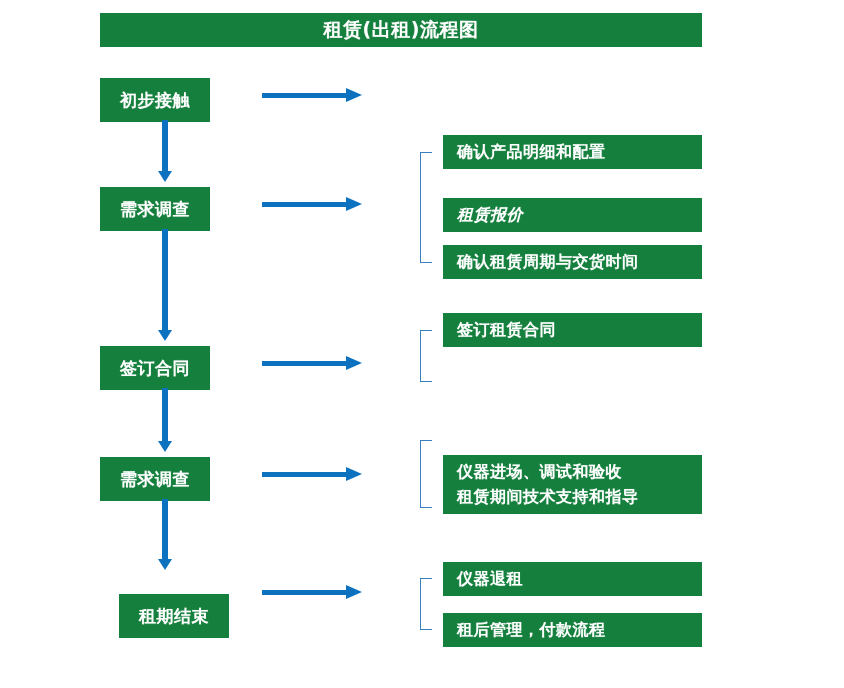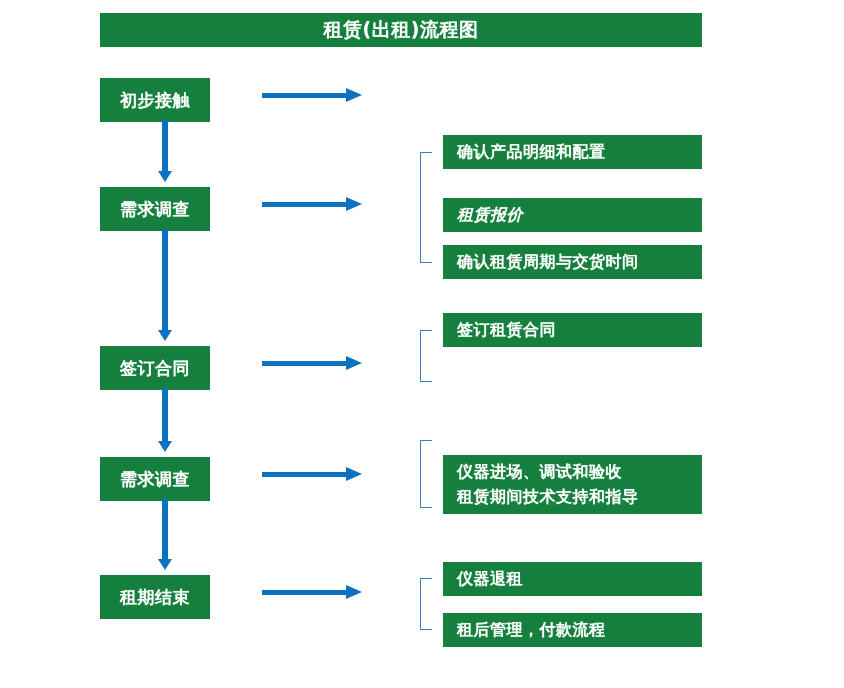--- a/index.html
+++ b/index.html
@@ -129,21 +129,21 @@
 <body>
 
 <div id="flowchart">
 
   <div class="box title-bar">租赁(出租)流程图</div>
 
   <div class="box stage-box" style="top:78px;">初步接触</div>
   <div class="box stage-box" style="top:187px;">需求调查</div>
   <div class="box stage-box" style="top:346px;">签订合同</div>
   <div class="box stage-box" style="top:457px;">需求调查</div>
-  <div class="box stage-box" style="top:575px;">租期结束</div>
+  <div class="box stage-box" style="top:594px;margin-left:19px;">租期结束</div>
 
   <div class="v-arrow" style="top:120px; height:62px;">
     <div class="shaft" style="height:51px;"></div>
     <div class="head" style="top:51px;"></div>
   </div>
   <div class="v-arrow" style="top:229px; height:112px;">
     <div class="shaft" style="height:101px;"></div>
     <div class="head" style="top:101px;"></div>
   </div>
   <div class="v-arrow" style="top:388px; height:64px;">

